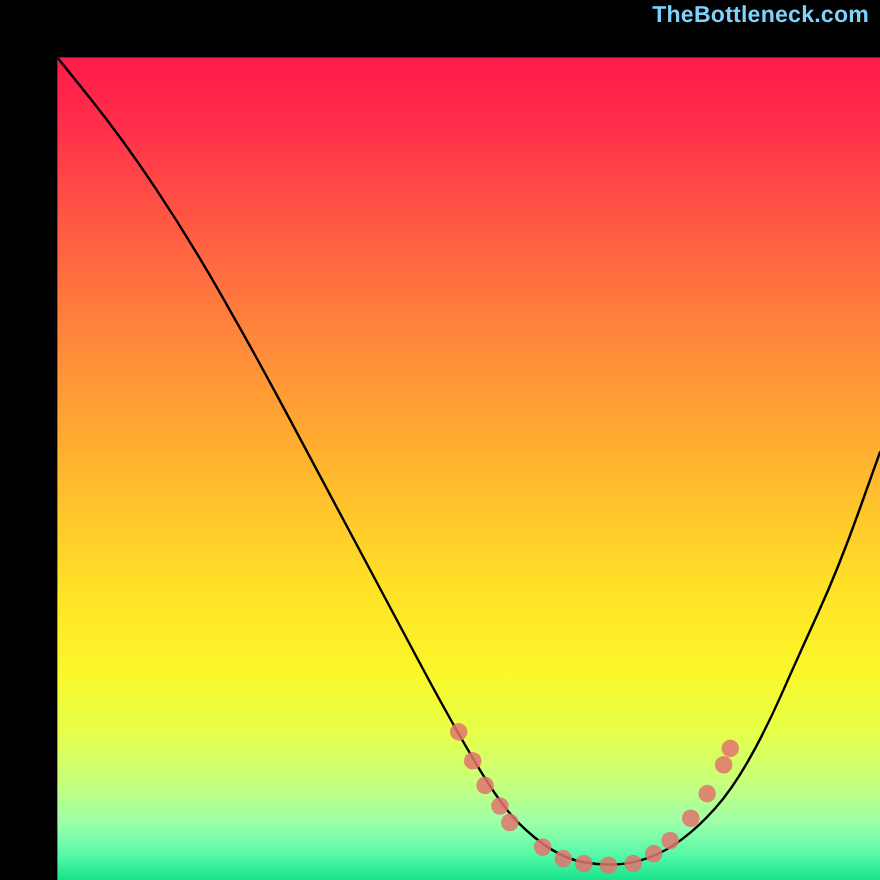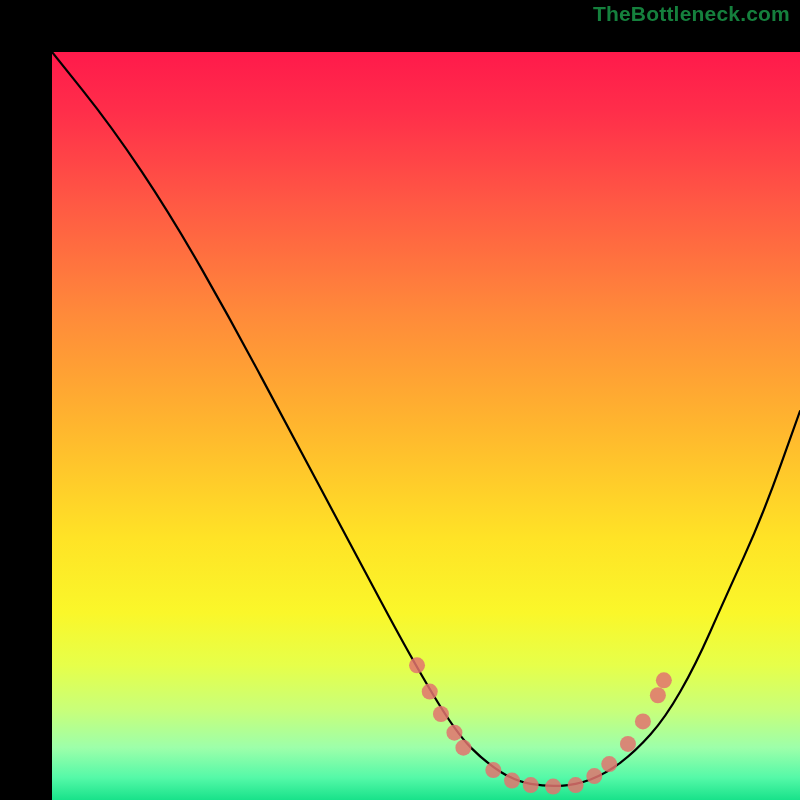--- a/index.html
+++ b/index.html
@@ -49,21 +49,21 @@
       #18e28a 100%
     );
   }
   .watermark {
     position: absolute;
     top: 2px;
     right: 10px;
     font-family: Arial, Helvetica, sans-serif;
     font-size: 21px;
     font-weight: 600;
-    color: #15803d;
+    color: #7dd3fc;
     letter-spacing: 0.2px;
     user-select: none;
   }
   svg.curve {
     position: absolute;
     left: 0;
     top: 0;
     width: 748px;
     height: 748px;
   }

